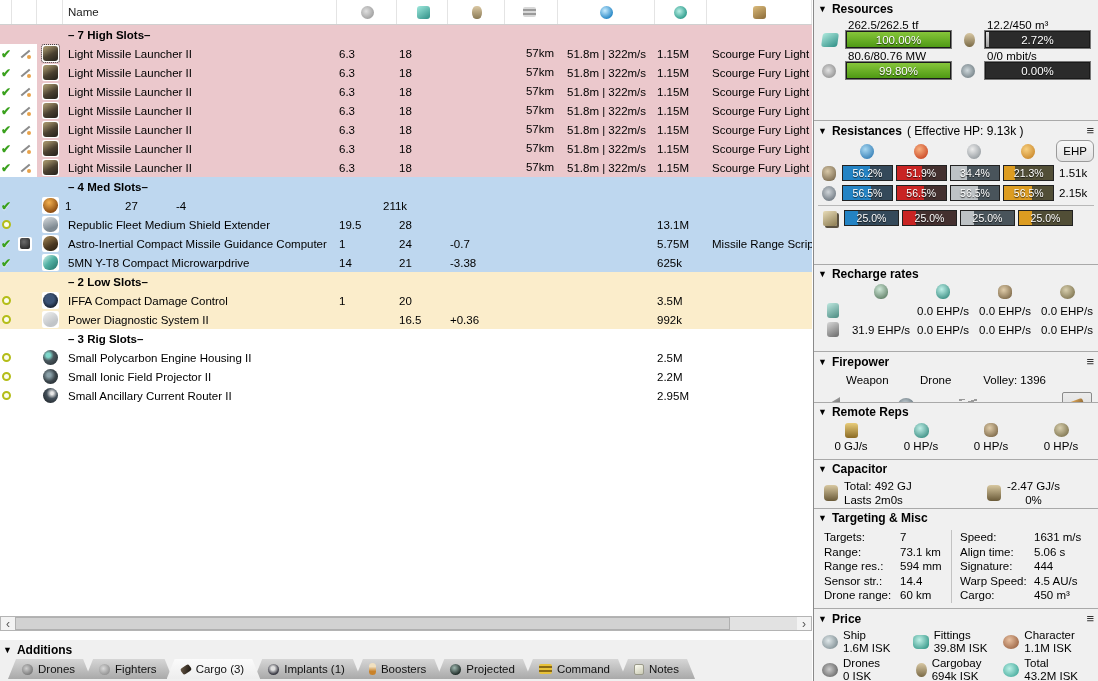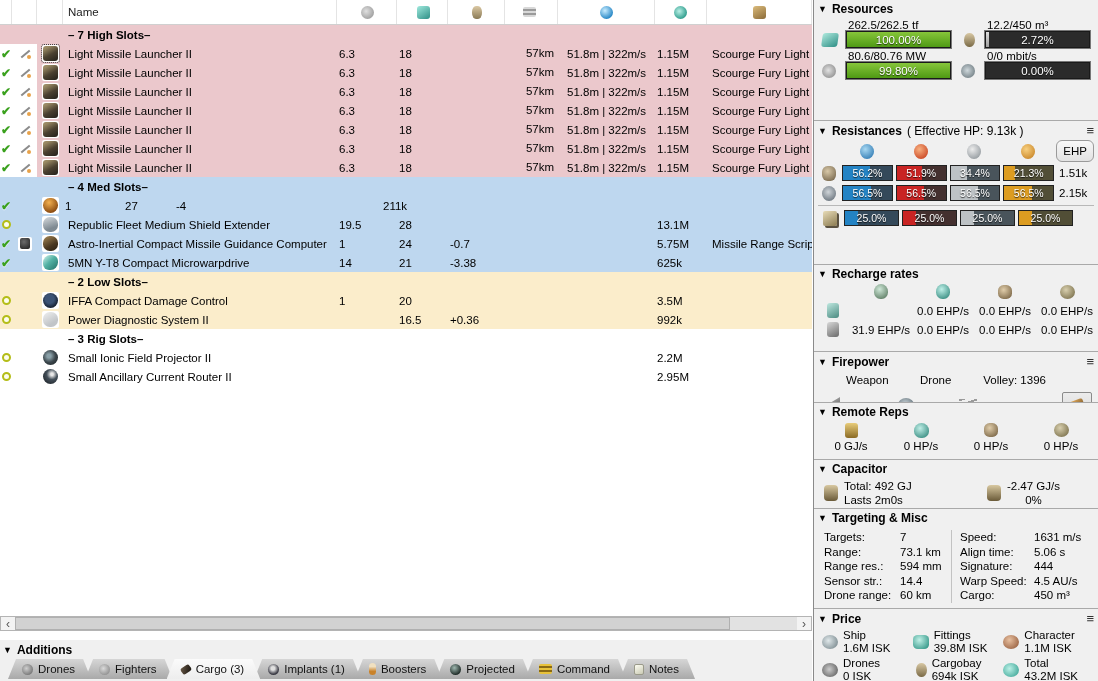--- a/index.html
+++ b/index.html
@@ -529,20 +529,39 @@
           <div class="c-icon"></div>
           <div class="c-name">– 3 Rig Slots–</div>
         </div>
         <div class="row bg-rig">
           <div class="c-state">
             <span class="online-dot"></span>
           </div>
           <div class="c-hp"></div>
           <div class="c-icon">
             <span class="icon-box">
+              <span class="modicon mi-rig1"></span>
+            </span>
+          </div>
+          <div class="c-name">Small Polycarbon Engine Housing II</div>
+          <div class="c-cpu"></div>
+          <div class="c-pg"></div>
+          <div class="c-cap"></div>
+          <div class="c-range"></div>
+          <div class="c-speed"></div>
+          <div class="c-price">2.5M</div>
+          <div class="c-charge"></div>
+        </div>
+        <div class="row bg-rig">
+          <div class="c-state">
+            <span class="online-dot"></span>
+          </div>
+          <div class="c-hp"></div>
+          <div class="c-icon">
+            <span class="icon-box">
               <span class="modicon mi-rig2"></span>
             </span>
           </div>
           <div class="c-name">Small Ionic Field Projector II</div>
           <div class="c-cpu"></div>
           <div class="c-pg"></div>
           <div class="c-cap"></div>
           <div class="c-range"></div>
           <div class="c-speed"></div>
           <div class="c-price">2.2M</div>

